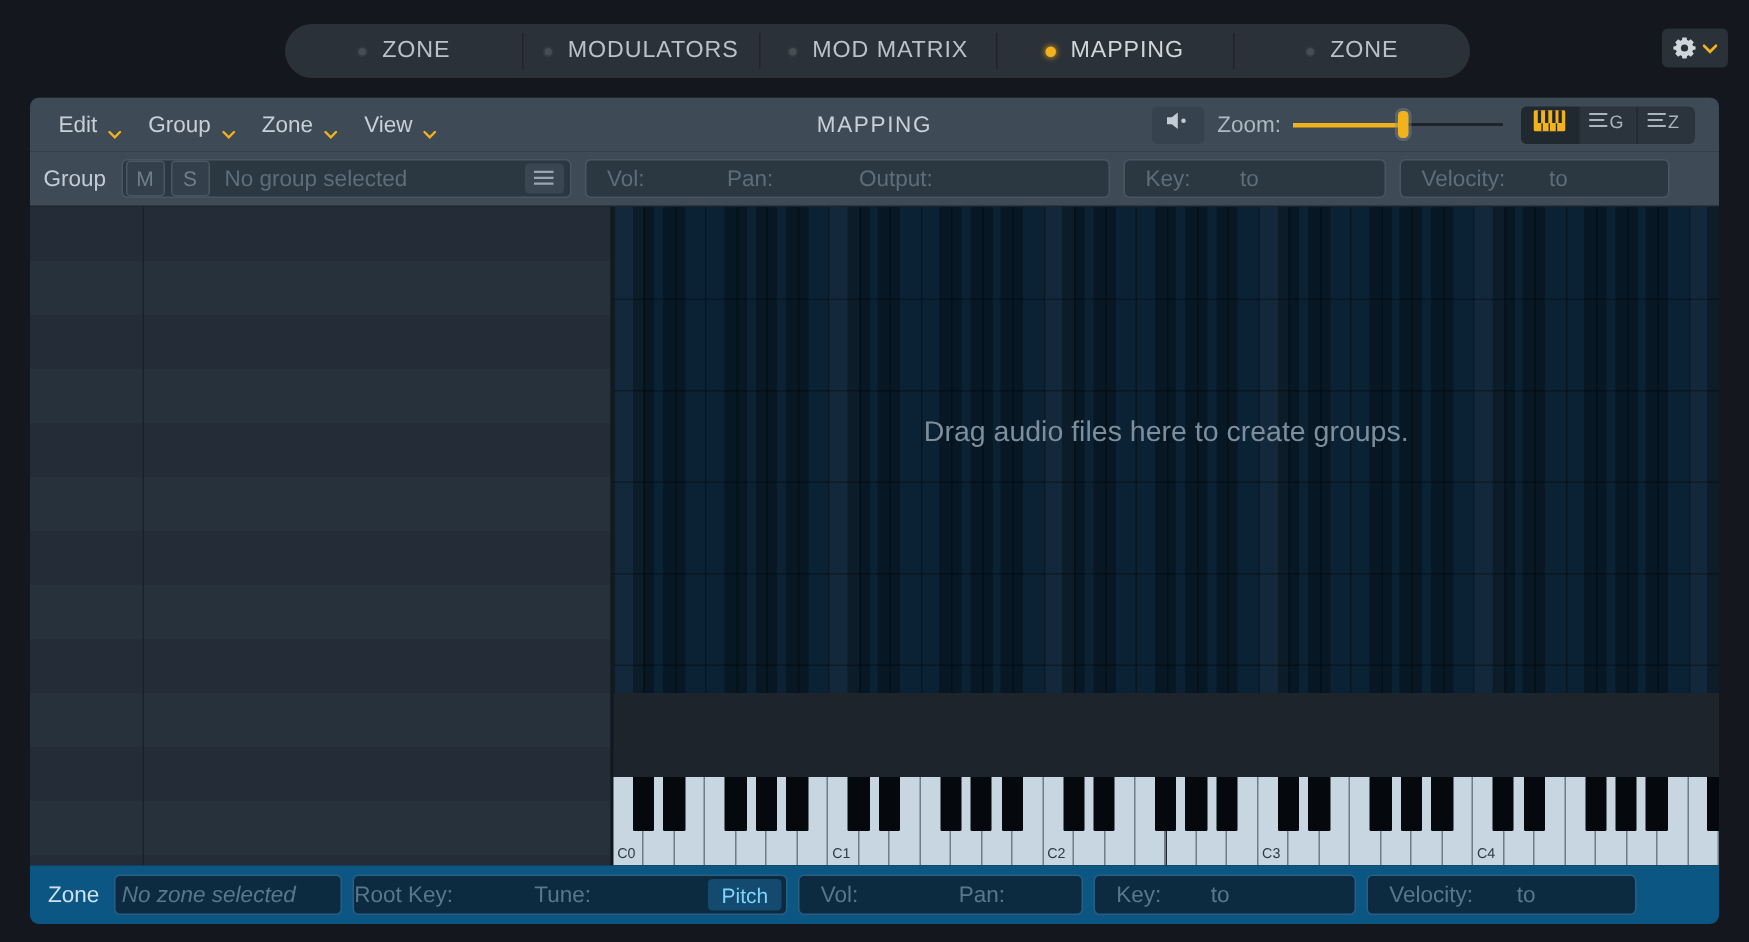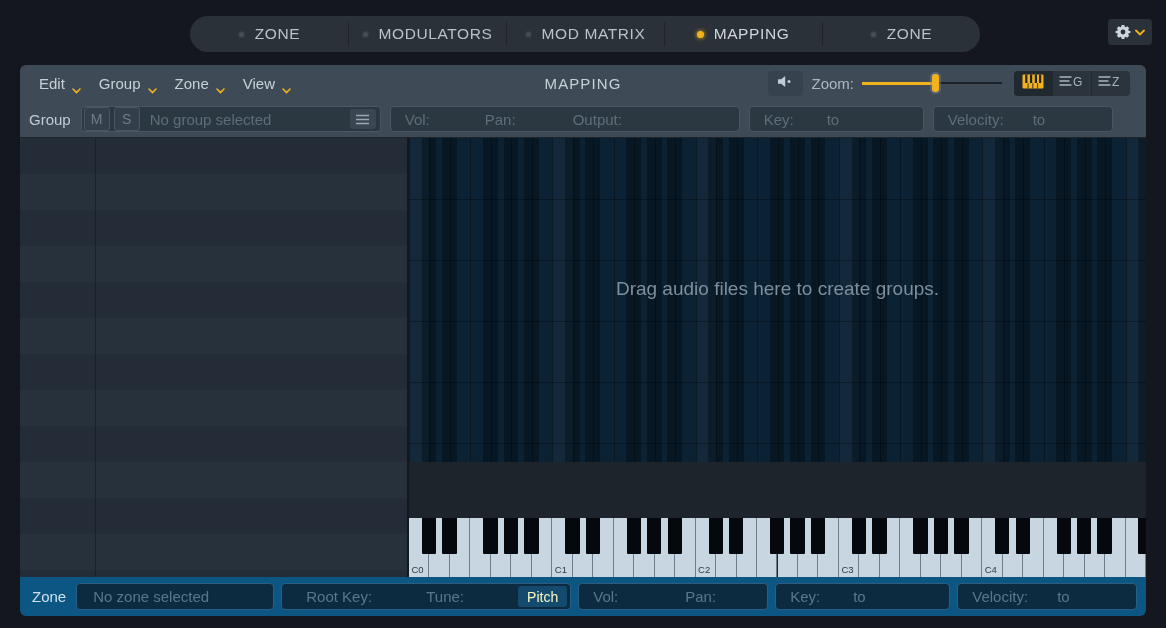--- a/index.html
+++ b/index.html
@@ -125,23 +125,23 @@
   
   .zonebar{
     position:absolute;left:0;top:512px;width:1126px;height:39px;background:#0c5683;
     display:flex;align-items:center;
   }
   .zonelabel{color:#cfe1ee;font-size:15px;padding:0 10px 0 12px;}
   .zfield{
     background:#0d2b40;border:1px solid #2a5f83;border-radius:4px;height:27px;
     display:flex;align-items:center;color:#59768c;font-size:15px;box-sizing:border-box;
   }
-  .zname{width:198px;padding-left:16px;}
-  .zroot{margin-left:7px;width:290px;padding-left:24px;position:relative;}
-  .pitchbtn{position:absolute;right:3px;top:2px;height:21px;padding:0 9px;border-radius:3px;background:#134a6e;color:#fef9c3;font-size:14px;display:flex;align-items:center;}
+  .zname{width:152px;padding-left:4px;font-style:italic;}
+  .zroot{margin-left:7px;width:290px;padding-left:0;position:relative;}
+  .pitchbtn{position:absolute;right:3px;top:2px;height:21px;padding:0 9px;border-radius:3px;background:#134a6e;color:#7dd3fc;font-size:14px;display:flex;align-items:center;}
   .zvol{margin-left:7px;width:190px;padding-left:14px;}
   .zkey{margin-left:7px;width:175px;padding-left:14px;}
   .zvel{margin-left:7px;width:180px;padding-left:14px;}
 </style>
 </head>
 <body>
 
 <div id="app">
 
   <div class="topbar">

